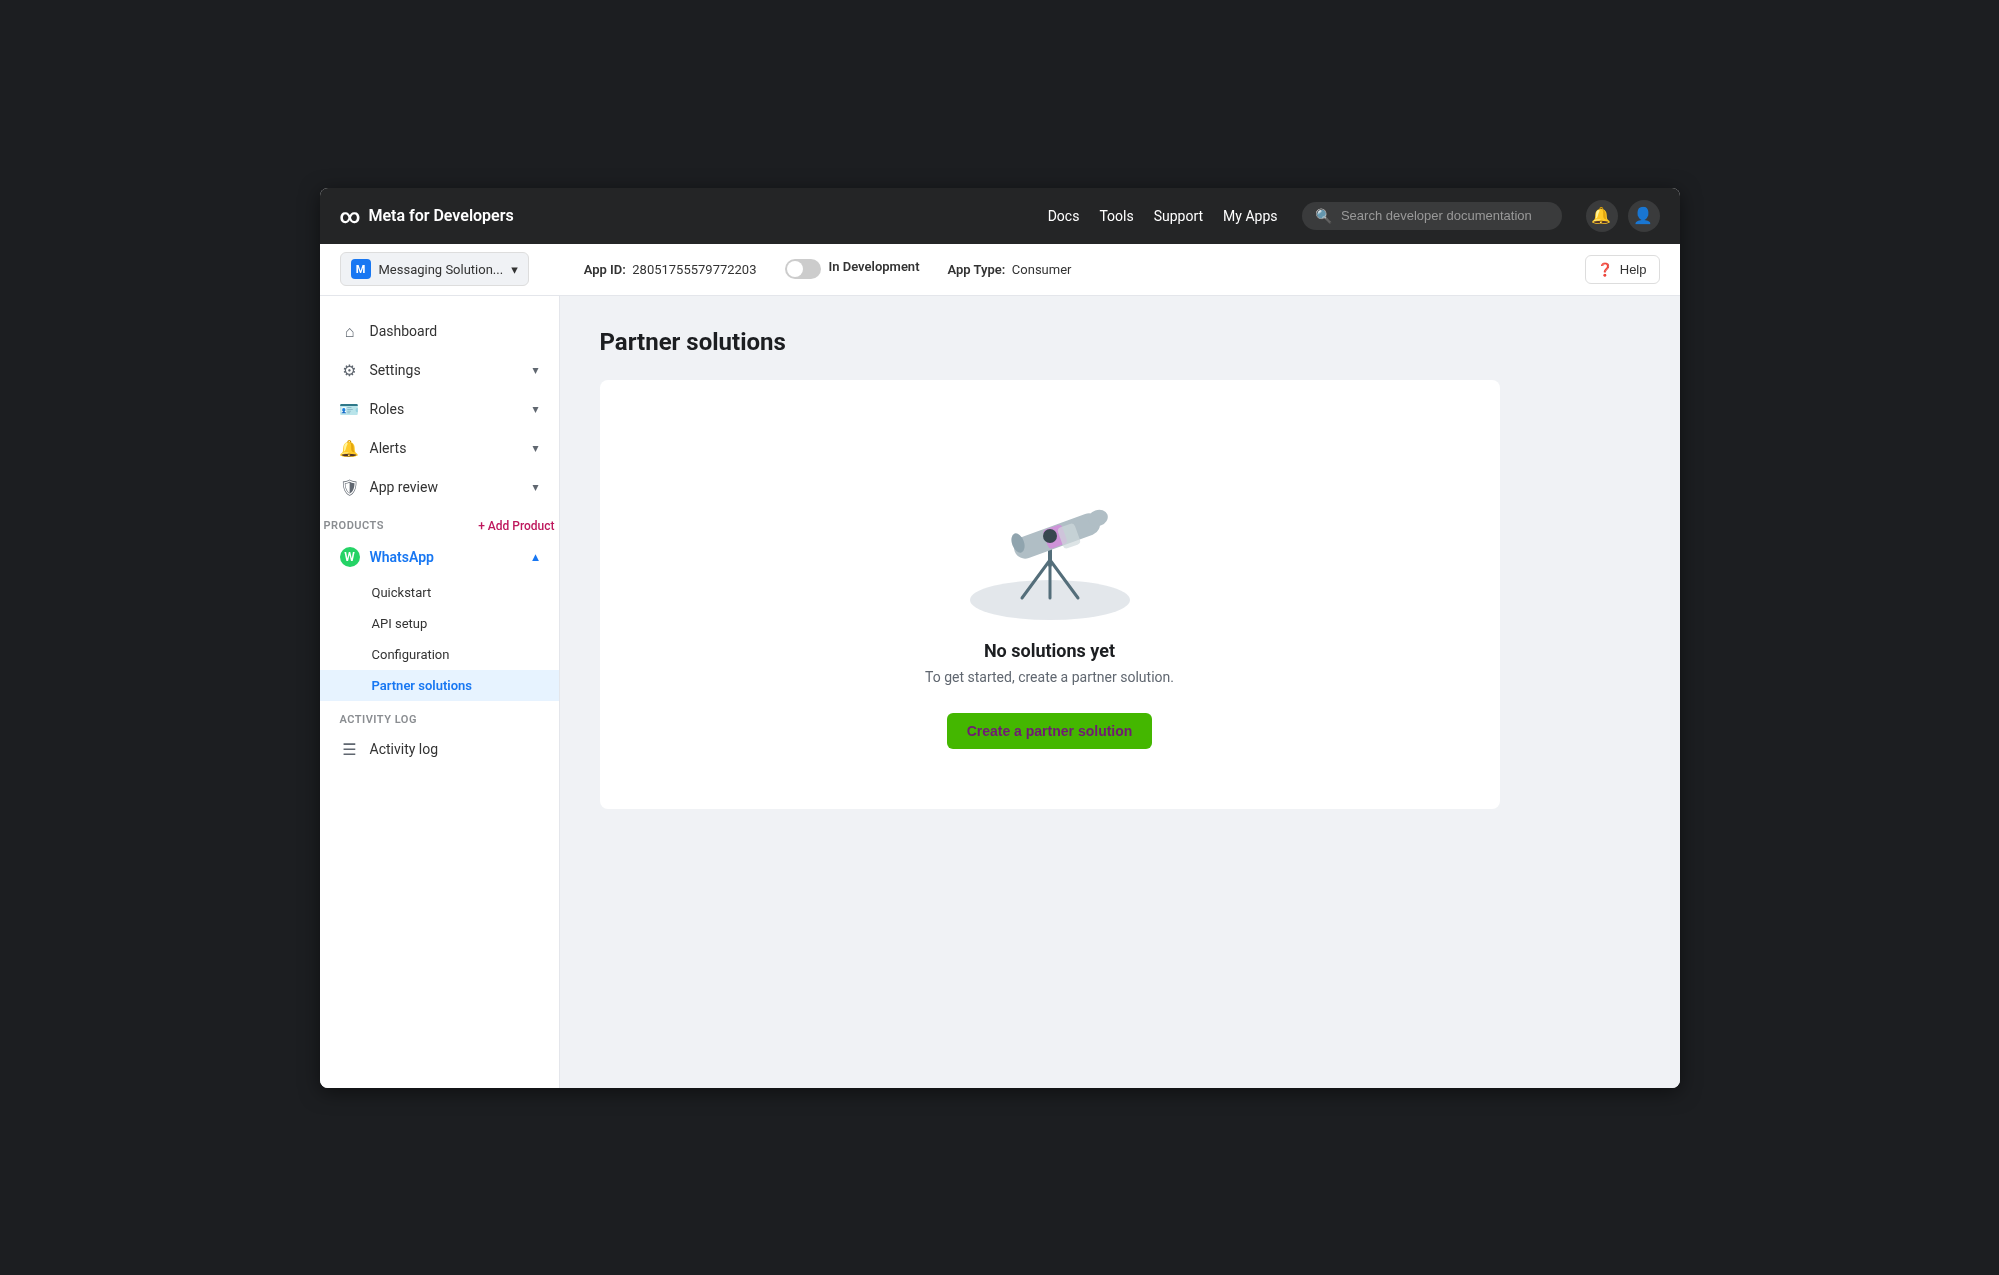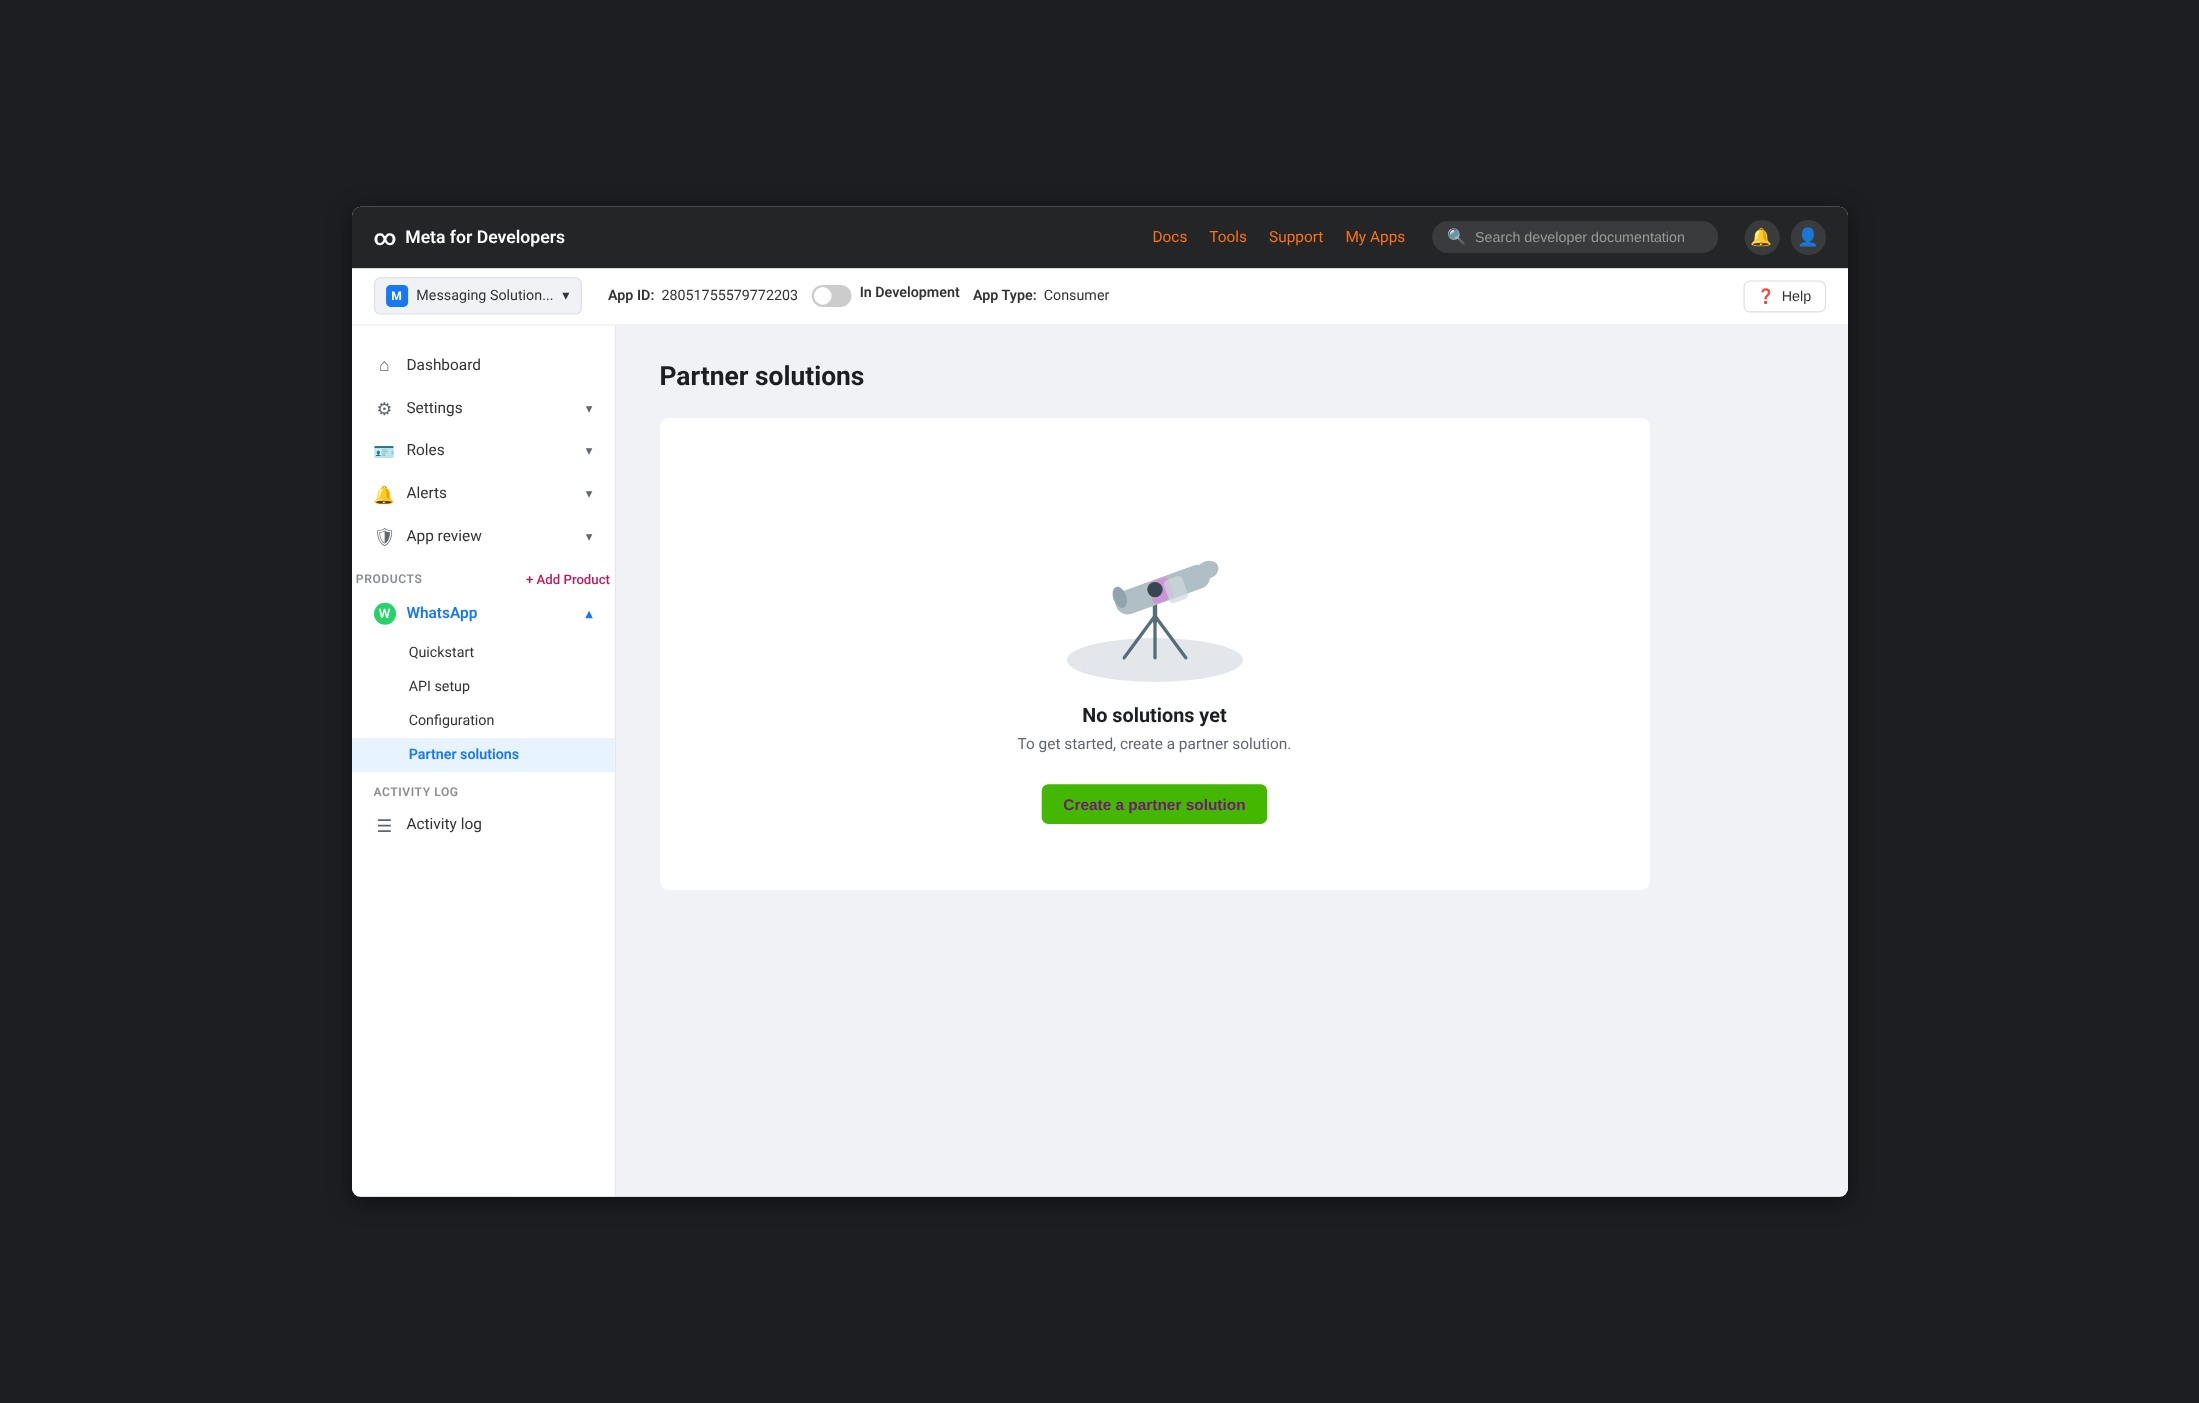--- a/index.html
+++ b/index.html
@@ -42,21 +42,21 @@
     .meta-logo-icon {
       font-size: 20px;
     }
     .nav-spacer { flex: 1; }
     .nav-links {
       display: flex;
       align-items: center;
       gap: 20px;
     }
     .nav-link {
-      color: #f97316;
+      color: #ffffff;
       font-size: 14px;
       cursor: pointer;
       text-decoration: none;
     }
     .search-box {
       display: flex;
       align-items: center;
       background: #3a3b3c;
       border-radius: 20px;
       padding: 6px 14px;
@@ -124,23 +124,24 @@
       display: flex;
       align-items: center;
       justify-content: center;
       color: #fff;
       font-size: 11px;
       font-weight: bold;
     }
     .app-bar-meta {
       display: flex;
       align-items: center;
-      gap: 12px;
+      gap: 28px;
       font-size: 13px;
       color: #333;
+      margin-left: 31px;
     }
     .app-bar-meta span { font-weight: 600; }
     .toggle-wrap {
       display: flex;
       gap: 8px;
     }
     .toggle {
       width: 36px;
       height: 20px;
       background: #ccc;

